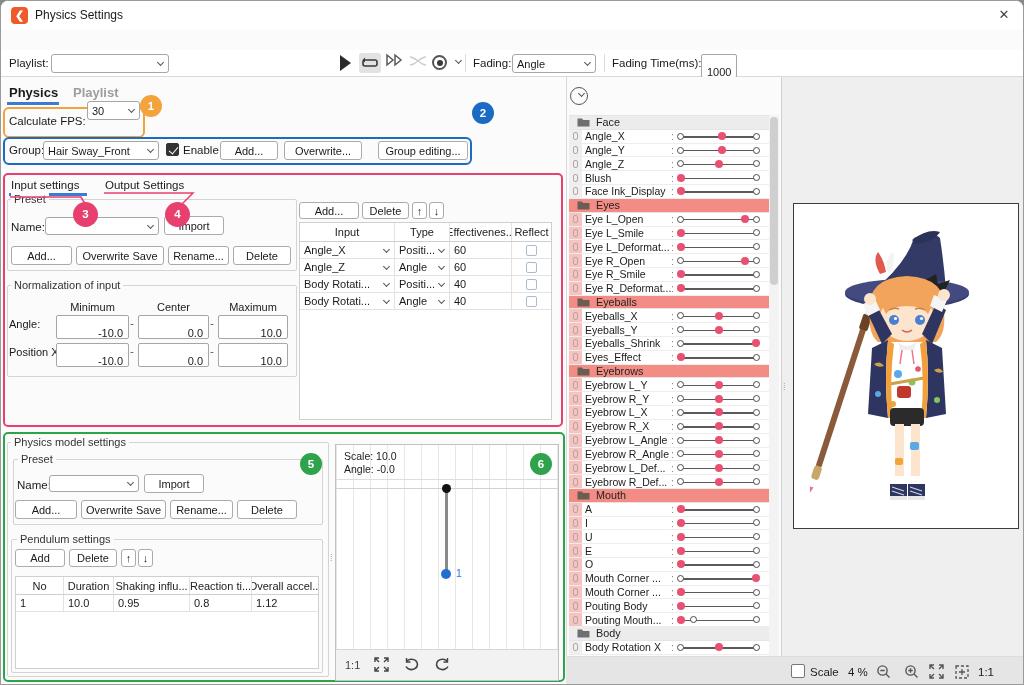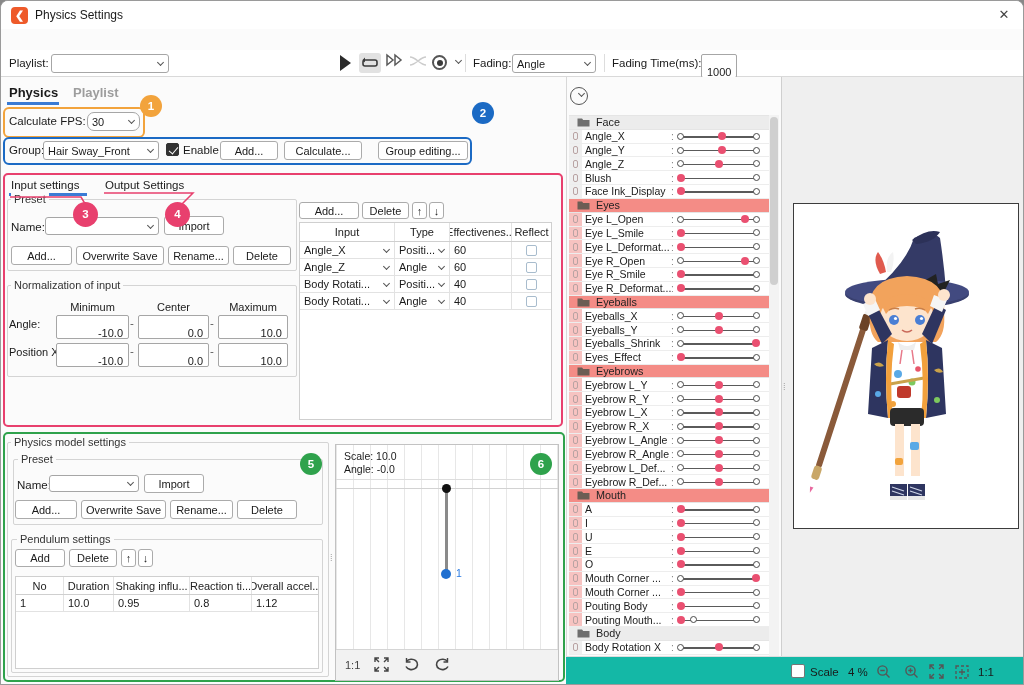--- a/index.html
+++ b/index.html
@@ -82,21 +82,21 @@
                background:repeating-linear-gradient(90deg,#e7e7e7 0 1px,transparent 1px 17px); }
   #graphbar { position:absolute; left:0; bottom:0; width:100%; height:31px; background:#f2f2f2;
               border-top:1px solid #d5d5d5; display:flex; align-items:center; }
   .gicon { margin-left:14px; color:#444; }
 
   
   #preview { position:absolute; left:780px; top:76px; width:244px; height:579px; background:#efefef;
              border-left:1px solid #cfcfcf; }
   #modelframe { position:absolute; left:11px; top:126px; width:226px; height:326px; background:#fff;
                 border:1.5px solid #3c3c3c; }
-  #statusbar { position:absolute; left:565px; top:655px; width:459px; height:30px; background:#14b8a6;
+  #statusbar { position:absolute; left:565px; top:655px; width:459px; height:30px; background:#e5e5e5;
                border-top:1px solid #ddd; }
   .sbicon { position:absolute; top:7px; color:#555; }
   .splitdots { position:absolute; color:#9a9a9a; font-size:9px; letter-spacing:-1px; }
 </style>
 </head>
 <body>
 
 <div id="window">
 
   <div id="titlebar">
@@ -143,36 +143,36 @@
     <span class="abs" style="left:611px;top:7px;">Fading Time(ms):</span>
     <div class="field" style="left:700px;top:4px;width:36px;height:19px;">1000</div>
   </div>
 
   <span class="abs" style="left:8px;top:84px;font-size:13px;font-weight:bold;">Physics</span>
   <span class="abs" style="left:6px;top:101px;width:52px;height:3px;background:#3a7bd5;"></span>
   <span class="abs" style="left:72px;top:84px;font-size:13px;font-weight:bold;color:#9d9d9d;">Playlist</span>
 
   <div class="hl" style="left:2px;top:106px;width:142px;height:31px;border:2px solid #f2a33c;"></div>
   <span class="abs" style="left:8px;top:114px;">Calculate FPS:</span>
-  <div class="combo" style="left:86px;top:111px;width:53px;height:19px;border-radius:7px;">
+  <div class="combo" style="left:86px;top:100px;width:53px;height:19px;">
     <span class="ctext">30</span>
       <span class="chev"></span>
   </div>
   <div class="badge" style="left:139px;top:94px;background:#f2a33c;">1</div>
 
   <div class="hl" style="left:2px;top:136px;width:469px;height:28px;border:2px solid #1b6ac4;"></div>
   <span class="abs" style="left:8px;top:143px;">Group:</span>
   <div class="combo" style="left:42px;top:140px;width:116px;height:19px;">
     <span class="ctext">Hair Sway_Front</span>
       <span class="chev"></span>
   </div>
   <span class="cb checked" style="left:165px;top:142px;"></span>
   <span class="abs" style="left:182px;top:143px;">Enable</span>
   <div class="btn" style="left:219px;top:140px;width:58px;height:19px;">Add...</div>
-  <div class="btn" style="left:283px;top:140px;width:78px;height:19px;">Calculate...</div>
+  <div class="btn" style="left:283px;top:140px;width:78px;height:19px;">Overwrite...</div>
   <div class="btn" style="left:377px;top:140px;width:90px;height:19px;">Group editing...</div>
   <div class="badge" style="left:471px;top:101px;background:#1b6ac4;">2</div>
 
   <div class="hl" style="left:2px;top:172px;width:560px;height:254px;border:2px solid #e8406e;border-radius:5px;"></div>
   <span class="abs" style="left:10px;top:178px;">Input settings</span>
   <span class="abs" style="left:8px;top:192px;width:78px;height:2.5px;background:#3a7bd5;"></span>
   <span class="abs" style="left:104px;top:178px;">Output Settings</span>
   <svg class="abs" style="left:0;top:186px;z-index:28;" width="300" height="40">
     <polyline points="9,10 80,10 86,20" fill="none" stroke="#e8406e" stroke-width="1.5"></polyline>
     <polyline points="103,6 192,6 180,18" fill="none" stroke="#e8406e" stroke-width="1.5"></polyline>

